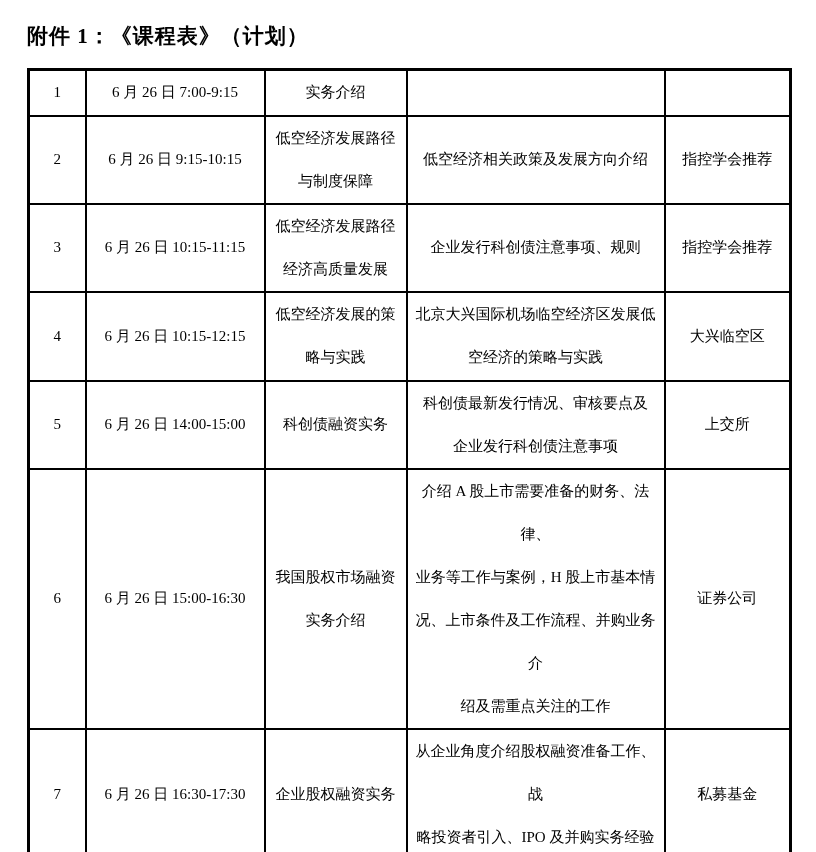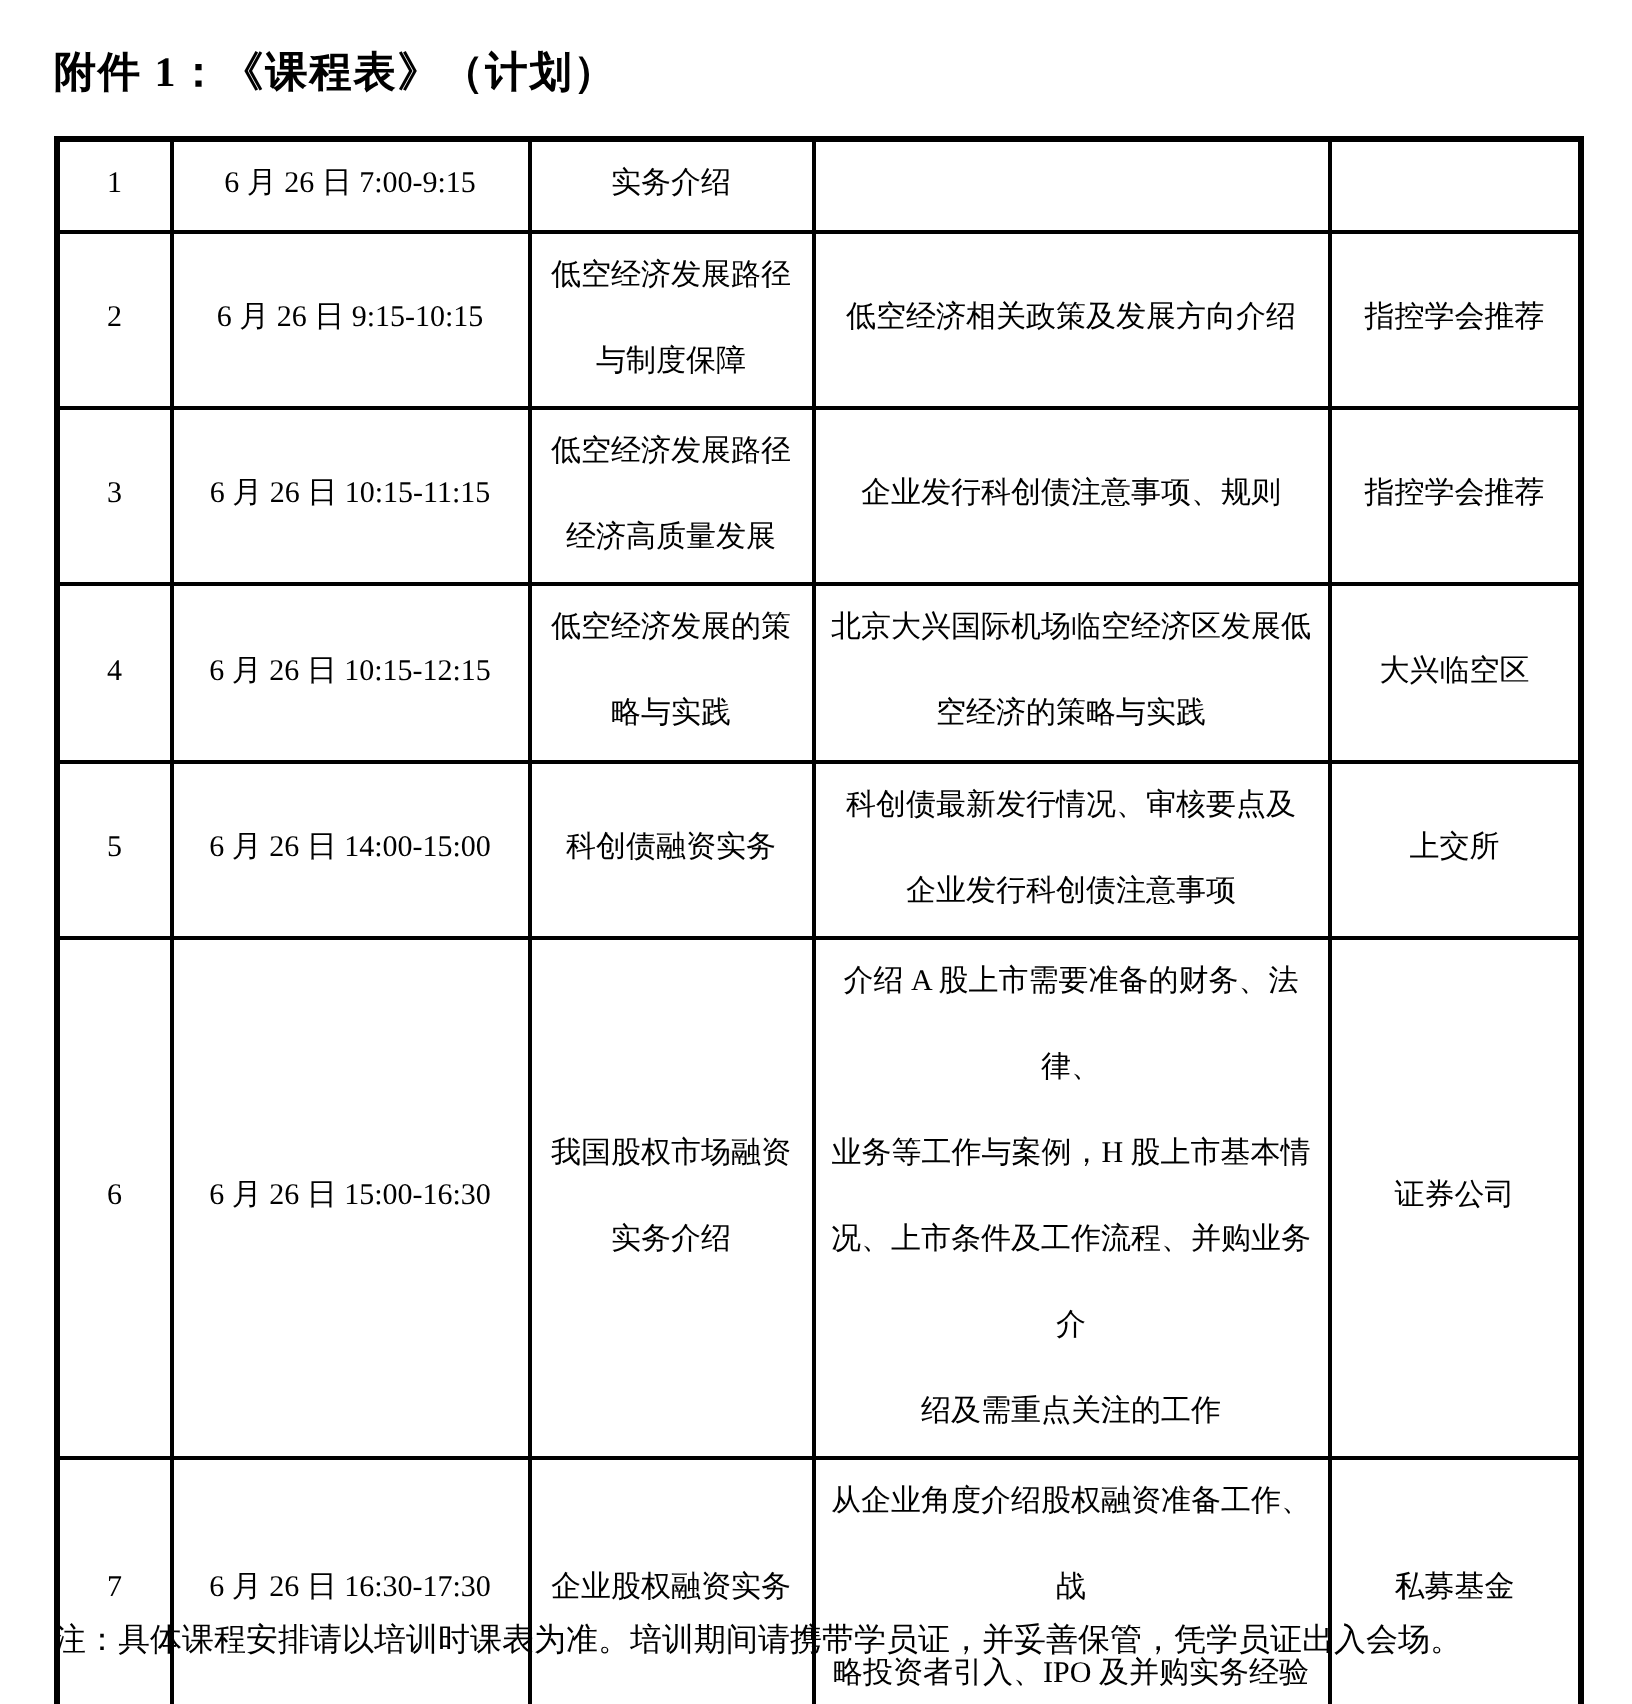--- a/index.html
+++ b/index.html
@@ -134,15 +134,14 @@
         <td>7</td>
         <td>6 月 26 日 16:30-17:30</td>
         <td>企业股权融资实务</td>
         <td>从企业角度介绍股权融资准备工作、战
 略投资者引入、IPO 及并购实务经验</td>
         <td>私募基金</td>
       </tr>
     </tbody>
   </table>
 
-  <div class="footnote">注：具体课程安排请以培训时课表为准。培训期间请携带学员证，并妥善保管，凭学员证出入会场。</div>
 
 </div>
 
 </body></html>

